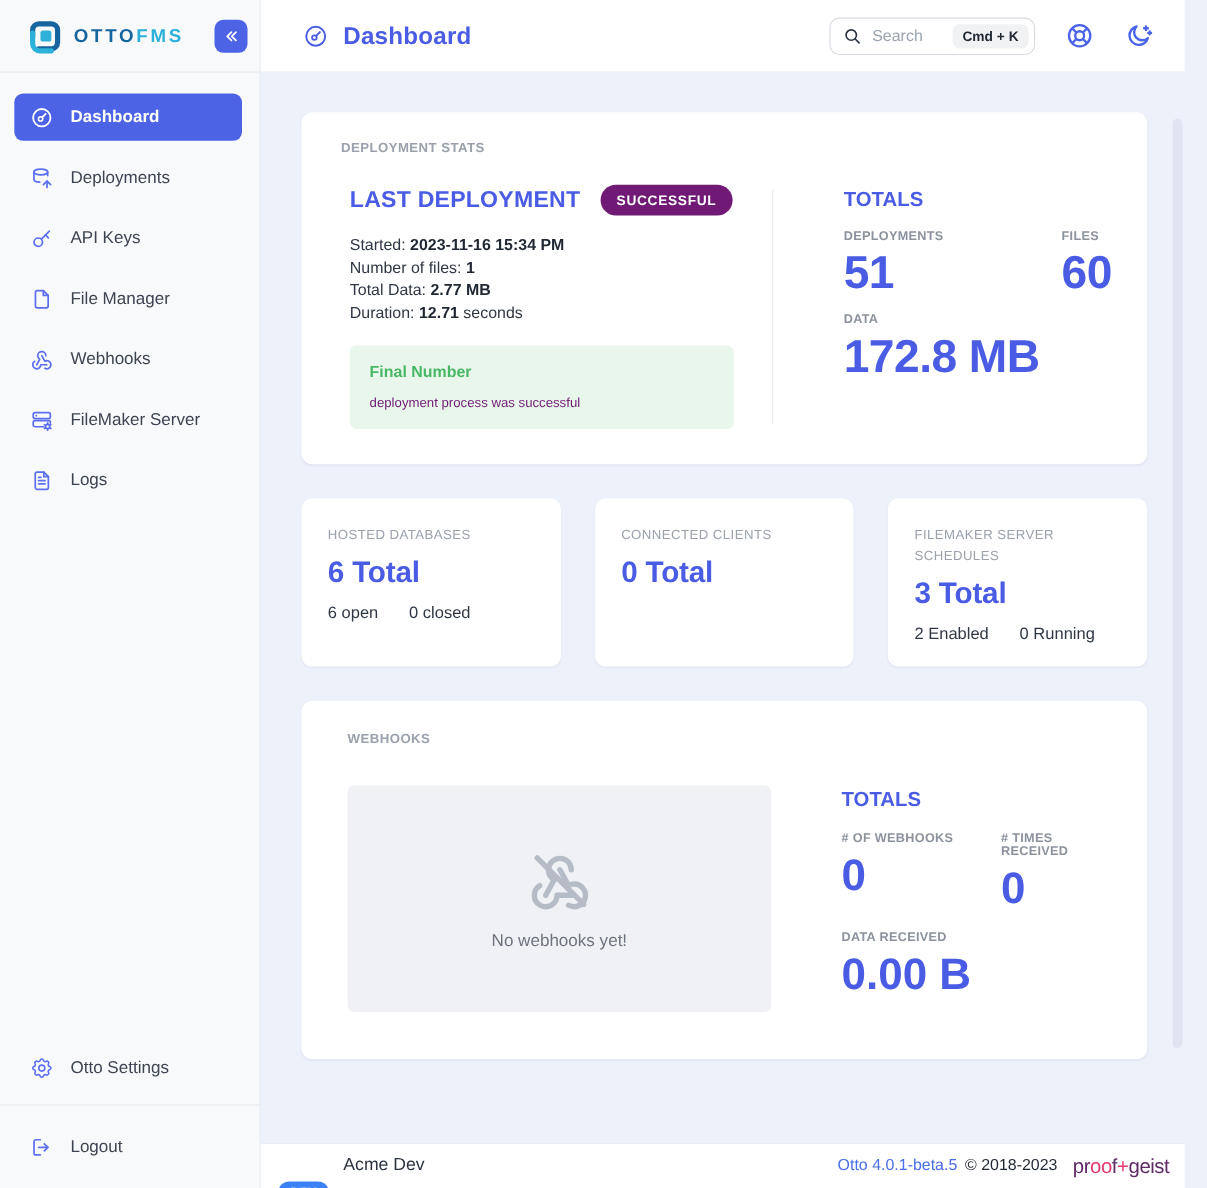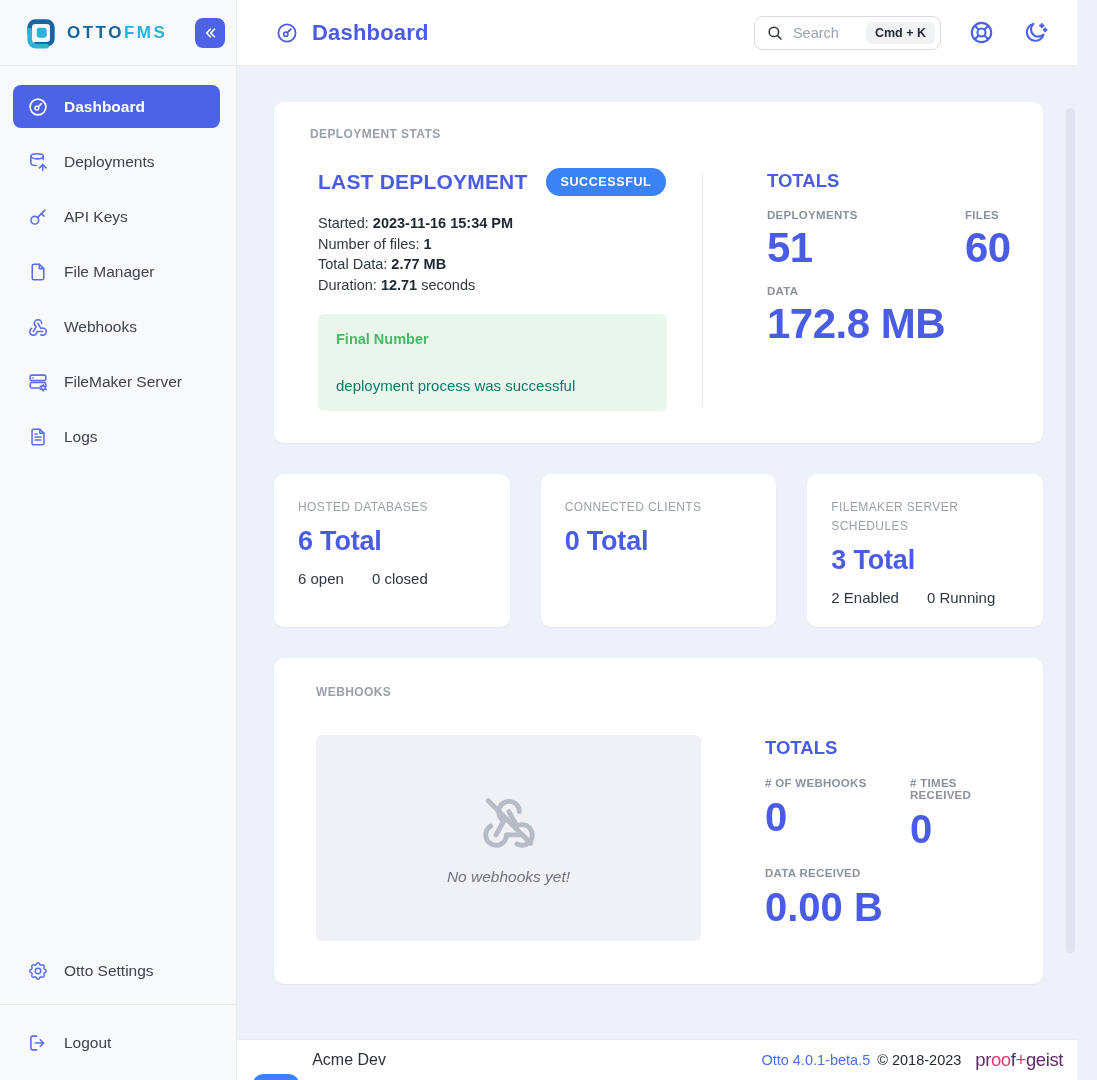--- a/index.html
+++ b/index.html
@@ -75,47 +75,47 @@
   .section-label { font-size:12px; font-weight:700; letter-spacing:.4px; color:#9aa1ac; }
 
   
   .dep-card { padding:25px 30px 32px 36px; }
   .dep-grid { display:flex; margin-top:27px; }
   .dep-left { width:392px; padding-left:8px; flex:none; }
   .dep-divider { width:1px; background:#e8eaef; margin:4px 0; }
   .dep-right { padding-left:64px; padding-top:2px; flex:1; }
   .dep-title-row { display:flex; align-items:center; gap:18px; }
   .dep-title { font-size:21px; font-weight:800; color:#4a5ce4; letter-spacing:.2px; }
-  .badge { background:#3b82f6; color:#fff; font-size:12.5px; font-weight:700; letter-spacing:.6px; padding:7px 15px; border-radius:999px; white-space:nowrap; }
+  .badge { background:#701a75; color:#fff; font-size:12.5px; font-weight:700; letter-spacing:.6px; padding:7px 15px; border-radius:999px; white-space:nowrap; }
   .dep-lines { margin-top:17px; }
   .dep-line { font-size:14.5px; color:#2f3744; line-height:20.5px; }
   .dep-line b { font-weight:700; color:#1f2733; }
   .final-msg { background:#e9f6ec; border-radius:6px; padding:17px 18px; margin-top:19px; width:349px; }
   .final-msg-title { color:#48b865; font-weight:700; font-size:14.5px; }
-  .final-msg-text { color:#0f766e; font-size:15px; margin-top:30px; }
+  .final-msg-text { color:#701a75; font-size:12px; margin-top:12px; }
 
   .totals-title { font-size:18.5px; font-weight:800; color:#4a5ce4; }
   .stat-label { font-size:11.5px; font-weight:600; letter-spacing:.3px; color:#8b929d; }
   .stat-value { font-size:42px; font-weight:700; color:#4a5ce4; line-height:1.2; letter-spacing:-.5px; margin-top:2px; }
   .stats-pair { display:grid; grid-template-columns:198px auto; margin-top:17px; }
   .stat-block-full { margin-top:12px; }
 
   
   .cards-row { display:flex; gap:31px; margin-top:31px; }
   .mini-card { flex:1; padding:24px 24px; height:153px; }
   .mini-label { font-size:12px; font-weight:400; letter-spacing:.4px; color:#9aa1ac; line-height:19px; max-width:165px; }
   .mini-value { font-size:27px; font-weight:800; color:#4a5ce4; margin-top:9px; letter-spacing:-.2px; }
   .mini-details { display:flex; gap:28px; font-size:15px; color:#2f3744; margin-top:13px; }
 
   
   .webhooks-card { margin-top:31px; padding:27px 42px 43px 42px; }
   .wh-body { display:flex; margin-top:36px; }
   .wh-empty {
     width:385px; height:206px; background:#f0f1f4; border-radius:6px; flex:none;
-    display:flex; flex-direction:column; align-items:center; justify-content:center; gap:15px;font-style:italic;
+    display:flex; flex-direction:column; align-items:center; justify-content:center; gap:15px;
   }
   .wh-empty .icon { color:#b6bcc6; display:flex; }
   .wh-empty-text { font-size:15.5px; color:#6d7480; }
   .wh-totals { padding-left:64px; padding-top:2px; }
   .wh-pair { display:grid; grid-template-columns:145px auto; margin-top:18px; column-gap:0; }
   .wh-stat-value { font-size:40px; font-weight:700; color:#4a5ce4; line-height:1.2; margin-top:4px; }
   .wh-data-block { margin-top:14px; }
 
   
   .footer {

